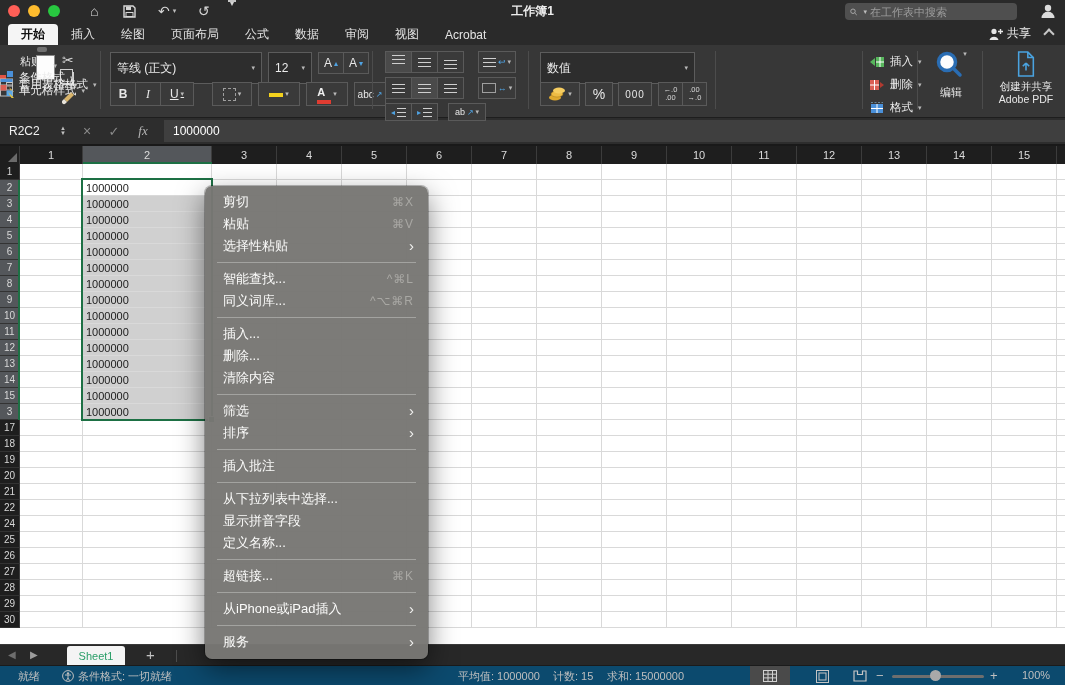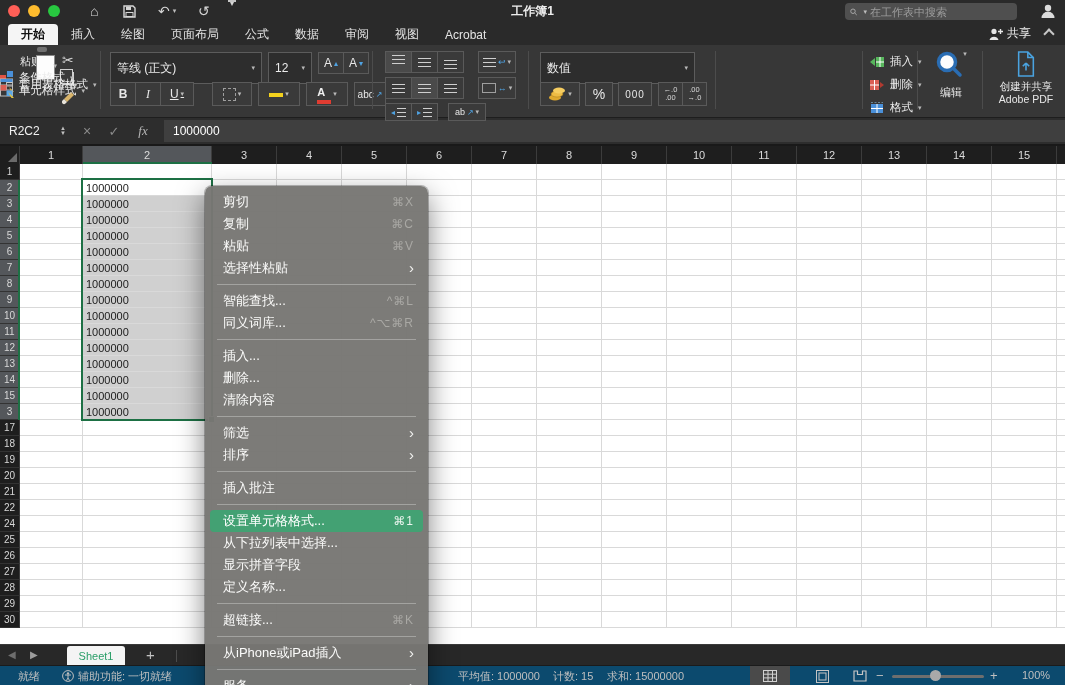--- a/index.html
+++ b/index.html
@@ -1017,24 +1017,20 @@
       <div id="colhdr-underline"></div>
       <div id="rowhdr-edge"></div>
     </div>
 
   <ul id="ctxmenu">
       <li class="mitem">
         <span>剪切</span>
         <span class="sc">⌘X</span>
       </li>
       <li class="mitem">
-        <span>复制</span>
-        <span class="sc">⌘C</span>
-      </li>
-      <li class="mitem">
         <span>粘贴</span>
         <span class="sc">⌘V</span>
       </li>
       <li class="mitem">
         <span>选择性粘贴</span>
         <span class="sub">›</span>
       </li>
       <li class="msep">
         <div></div>
       </li>
@@ -1070,24 +1066,20 @@
         <span class="sub">›</span>
       </li>
       <li class="msep">
         <div></div>
       </li>
       <li class="mitem">
         <span>插入批注</span>
       </li>
       <li class="msep">
         <div></div>
-      </li>
-      <li class="mitem hl">
-        <span>设置单元格格式...</span>
-        <span class="sc">⌘1</span>
       </li>
       <li class="mitem">
         <span>从下拉列表中选择...</span>
       </li>
       <li class="mitem">
         <span>显示拼音字段</span>
       </li>
       <li class="mitem">
         <span>定义名称...</span>
       </li>
@@ -1124,21 +1116,21 @@
 
   <div id="statusbar">
     <span class="sb" style="left:18px">就绪</span>
     <span class="sb" style="left:62px;top:4px">
       <svg width="12" height="12" viewBox="0 0 12 12">
           <circle cx="6" cy="6" r="5.4" fill="none" stroke="#bfbfbf"></circle>
           <circle cx="6" cy="3.4" r="1.2" fill="#bfbfbf"></circle>
           <path d="M3 5 h6 M6 5 v3 M6 8 l-1.6 2.6 M6 8 l1.6 2.6" stroke="#bfbfbf" stroke-width="1" fill="none"></path>
         </svg>
     </span>
-    <span class="sb" style="left:78px">辅助功能: 一切就绪</span>
+    <span class="sb" style="left:78px">条件格式: 一切就绪</span>
     <span class="sb" style="left:458px">平均值: 1000000</span>
     <span class="sb" style="left:553px">计数: 15</span>
     <span class="sb" style="left:607px">求和: 15000000</span>
     <span class="viewbtn sel" style="left:750px;width:40px">
       <svg width="14" height="12" viewBox="0 0 14 12">
           <rect x="0.5" y="0.5" width="13" height="11" fill="none" stroke="#d2d2d2"></rect>
           <line x1="0.5" y1="4.2" x2="13.5" y2="4.2" stroke="#d2d2d2"></line>
           <line x1="0.5" y1="7.9" x2="13.5" y2="7.9" stroke="#d2d2d2"></line>
           <line x1="5" y1="0.5" x2="5" y2="11.5" stroke="#d2d2d2"></line>
           <line x1="9.5" y1="0.5" x2="9.5" y2="11.5" stroke="#d2d2d2"></line>

